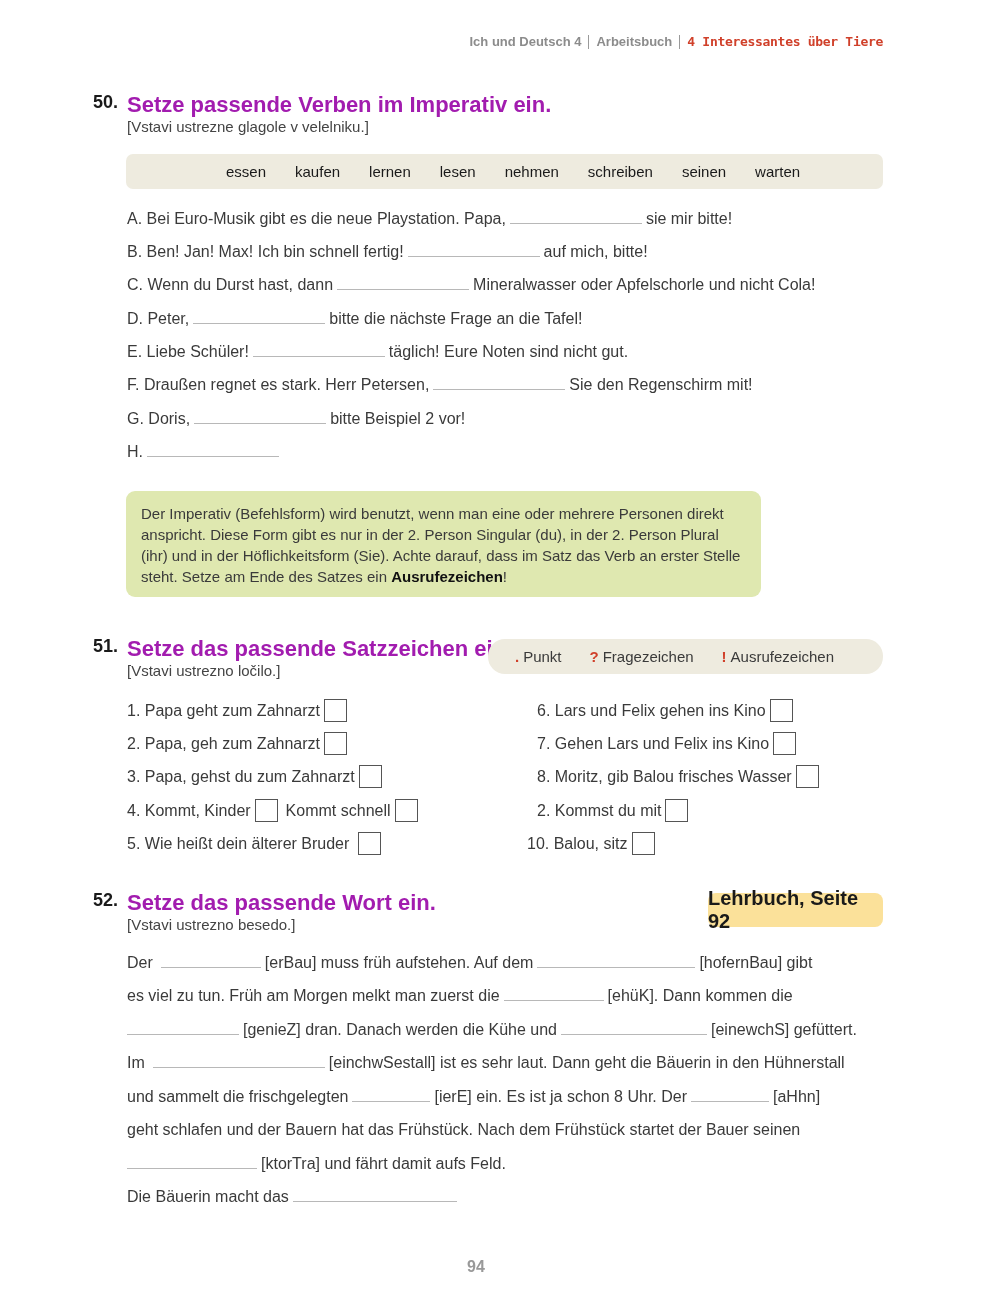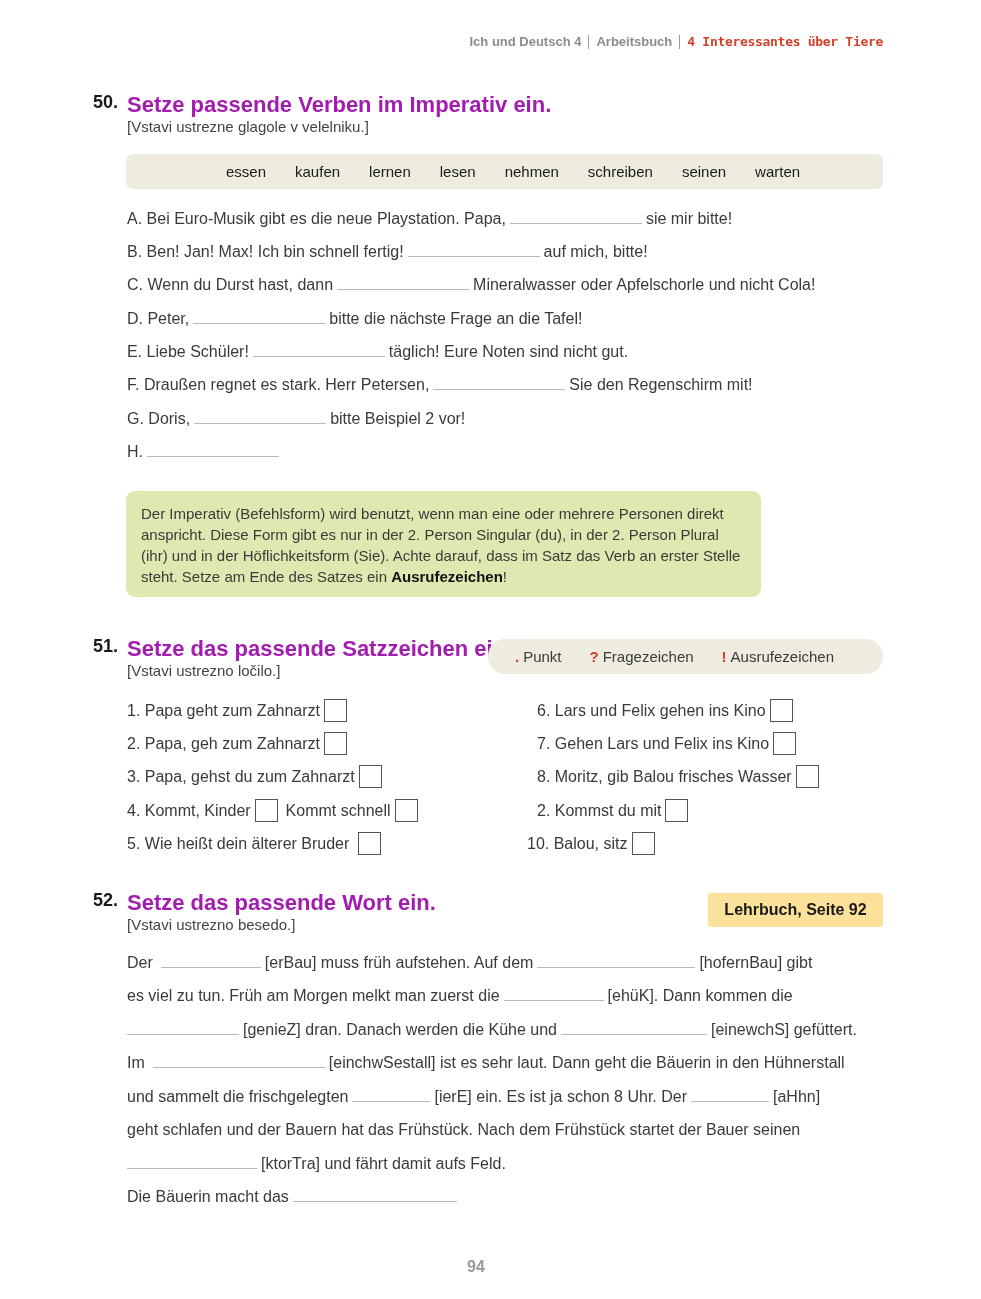--- a/index.html
+++ b/index.html
@@ -52,23 +52,23 @@
       display: flex; align-items: center; padding-left: 27px; font-size: 15px; color: #3a3a3a;
     }
     .legend .item { margin-right: 28px; white-space: nowrap; }
     .legend .mark { color: #d0402a; font-weight: bold; margin-right: 4px; }
 
     .p-item { position: absolute; font-size: 16px; color: #3a3a3a; white-space: nowrap; display: flex; align-items: center; }
     .box { display: inline-block; width: 23px; height: 23px; border: 1.5px solid #555; margin-left: 4px; background: #fff; }
 
     .badge {
       position: absolute; left: 708px; top: 893px; width: 175px; height: 34px;
-      background: #fbe19a; border-radius: 3px;
+      background: #fbe19a; border-radius: 8px;
       display: flex; align-items: center; justify-content: center;
-      font-size: 16px; font-weight: bold; color: #1a1a1a;
+      font-size: 20px; font-weight: bold; color: #1a1a1a;
     }
 
     .pageno { position: absolute; top: 1258px; left: 0; width: 952px; text-align: center; font-size: 16px; font-weight: bold; color: #999; }
   </style>
 </head>
 <body>
 
 <div class="header">
   <span>Ich und Deutsch 4</span>
   <span class="sep"></span>

